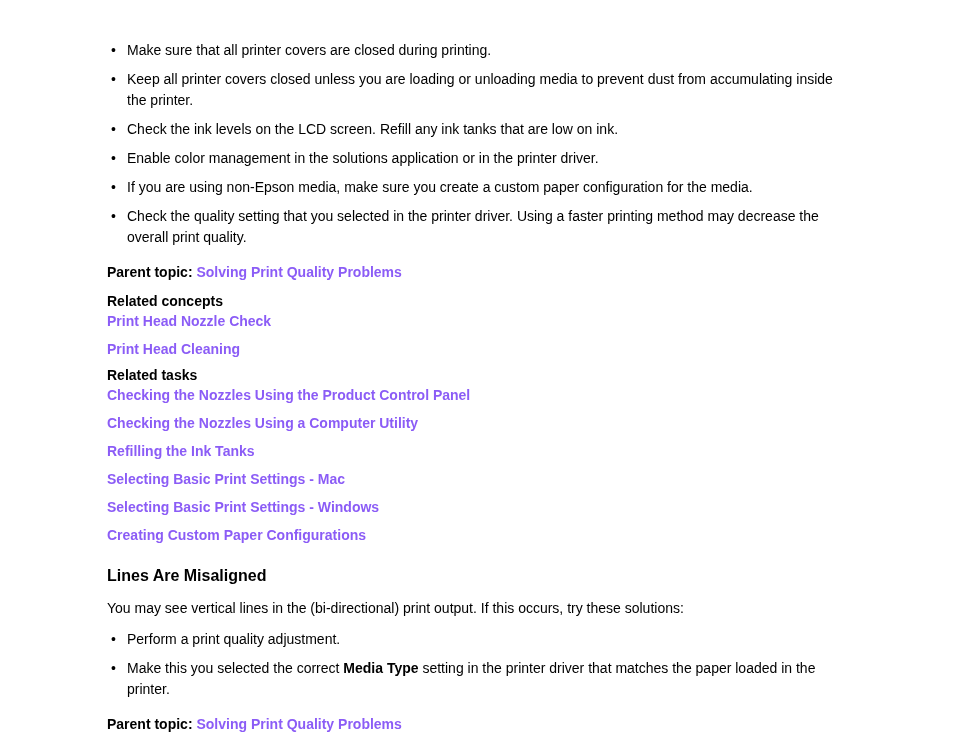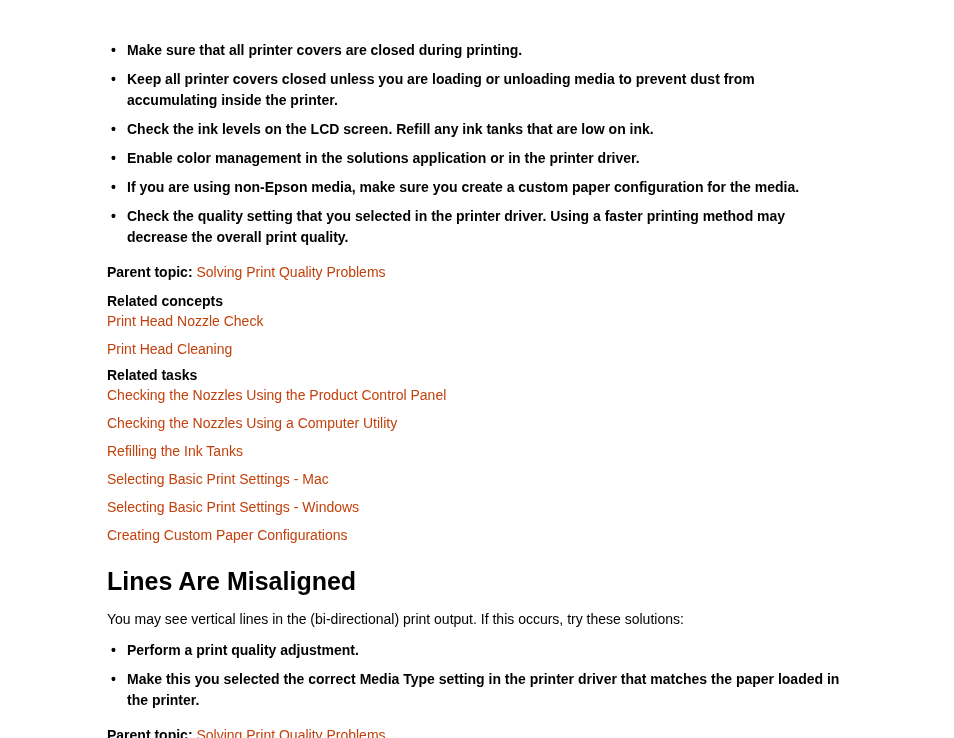--- a/index.html
+++ b/index.html
@@ -24,21 +24,20 @@
       padding: 40px 80px 40px 80px;
       max-width: 900px;
       margin: 0 auto;
       width: 100%;
     }
 
     .bullet-list {
       list-style: none;
       padding: 0;
       margin-bottom: 14px;
-      font-weight: bold;
     }
 
     .bullet-list li {
       padding-left: 20px;
       margin-bottom: 8px;
       position: relative;
       line-height: 1.5;
     }
 
     .bullet-list li::before {
@@ -51,40 +50,41 @@
     .parent-topic-line {
       margin-bottom: 10px;
       line-height: 1.5;
     }
 
     .label-bold {
       font-weight: bold;
     }
 
     .link {
-      color: #c2410c;
+      color: #8b5cf6;
       text-decoration: none;
       cursor: pointer;
+      font-weight: bold;
     }
 
     .section-heading {
       font-weight: bold;
       margin-bottom: 4px;
       margin-top: 0;
     }
 
     .related-links {
       display: flex;
       flex-direction: column;
       gap: 12px;
       margin-bottom: 10px;
     }
 
     .section-title {
-      font-size: 25px;
+      font-size: 16px;
       font-weight: bold;
       margin: 24px 0 12px 0;
     }
 
     .body-text {
       line-height: 1.6;
       margin-bottom: 10px;
     }
   </style>
 </head>

